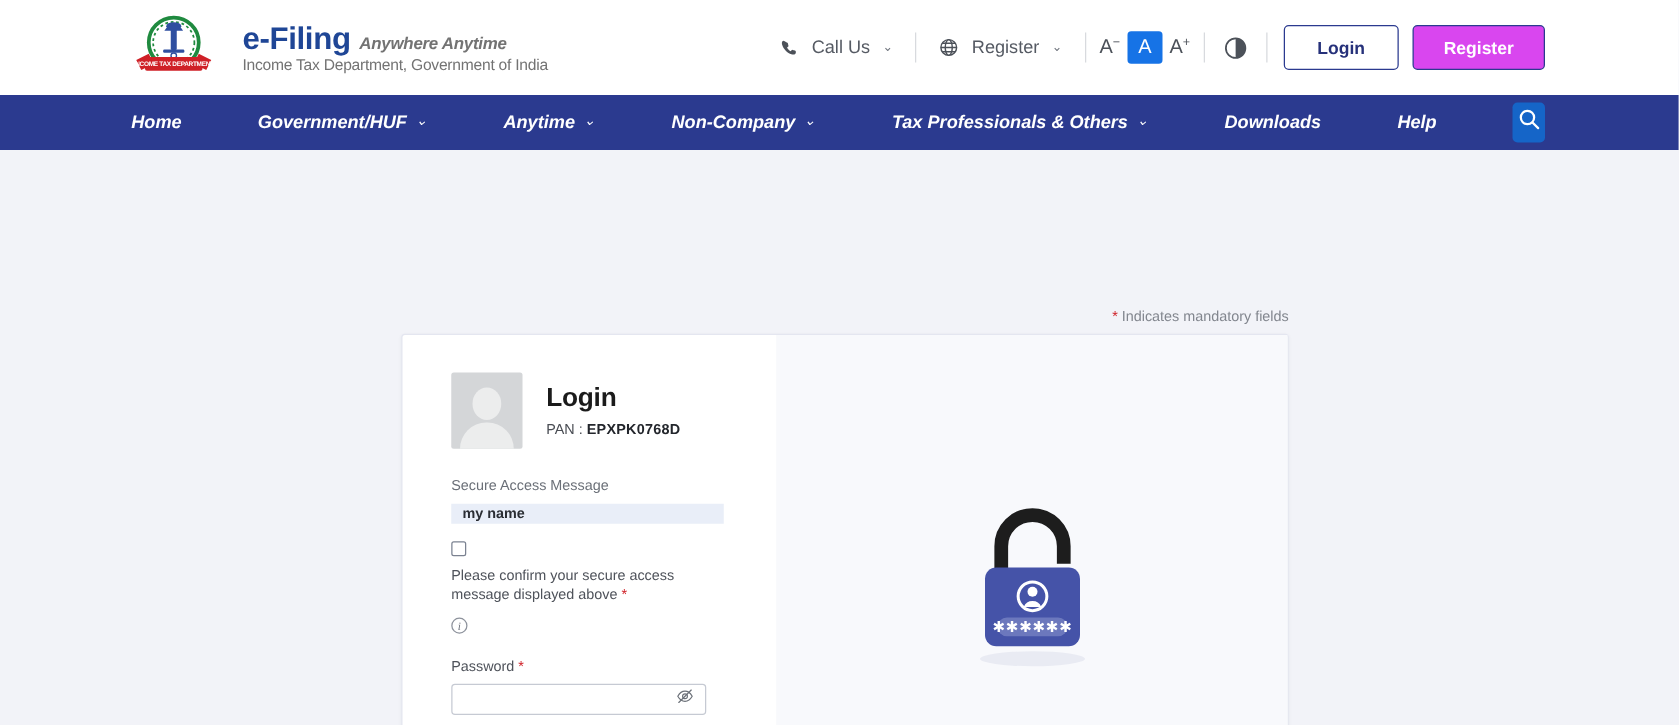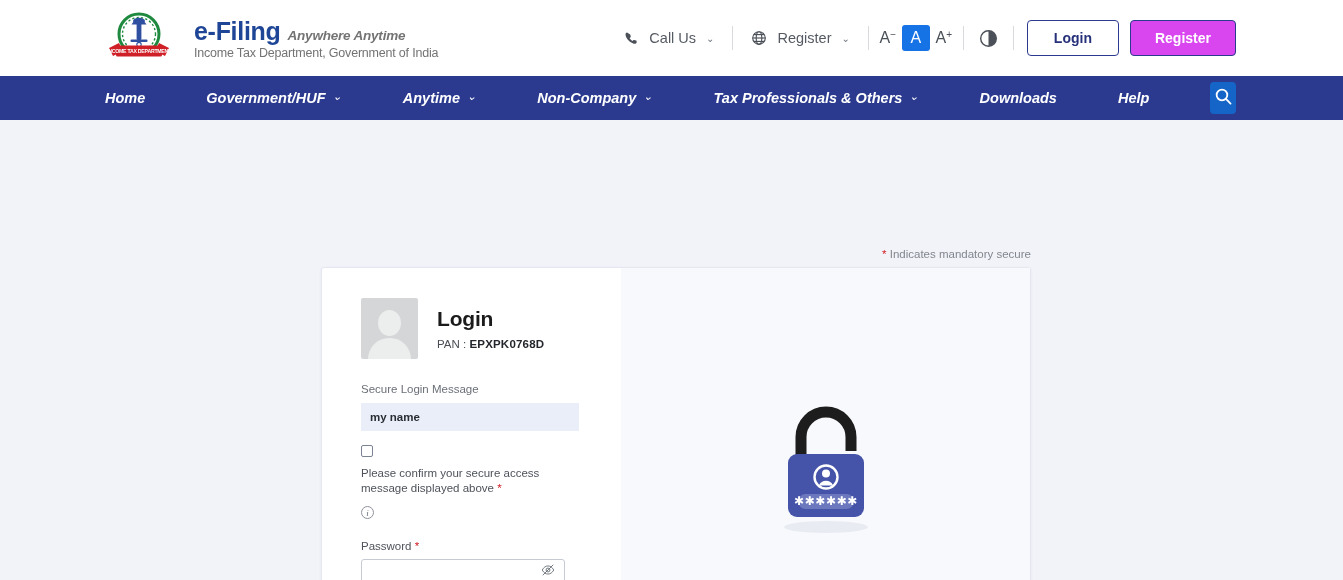--- a/index.html
+++ b/index.html
@@ -117,21 +117,21 @@
   .avatar .body {
     position: absolute; width: 43px; height: 28px; background: #eceded;
     border-radius: 21px 21px 0 0; left: 7px; top: 40px;
   }
   .login-title { font-size: 21px; font-weight: bold; color: #1b1b1b; letter-spacing: -0.2px; }
   .pan-line { font-size: 11.5px; color: #4a4d54; margin-top: 7px; }
   .pan-line b { color: #23262c; letter-spacing: 0.2px; }
 
   .field-label { font-size: 11.5px; color: #6b7078; margin-top: 24px; }
   .sam-box {
-    margin-top: 8px; width: 218px; height: 28px; background: #e9eef8;
+    margin-top: 8px; width: 218px; height: 16px; background: #e9eef8;
     display: flex; align-items: center; padding-left: 9px;
     font-size: 11.5px; font-weight: bold; color: #2a2d33;
   }
 
   .confirm-row { display: flex; margin-top: 12px; align-items: flex-start; gap: 9px; flex-direction: column; }
   .cbox {
     width: 12px; height: 12px; border: 1.3px solid #7b8291; border-radius: 2px;
     background: #fff; margin-top: 2px; flex: 0 0 12px; cursor: pointer;
   }
   .confirm-text {
@@ -284,41 +284,41 @@
         <circle cx="8.4" cy="8.4" r="5.6"></circle>
         <line x1="12.6" y1="12.6" x2="17.4" y2="17.4" stroke-linecap="round"></line>
       </svg>
     </span>
   </div>
 </div>
 
 <div class="content">
 
   <div class="mandatory">
-    <span class="star">*</span><span> Indicates mandatory secure</span>
+    <span class="star">*</span><span> Indicates mandatory fields</span>
   </div>
 
   <div class="card">
 
     <div class="card-left">
 
       <div class="login-head">
         <div class="avatar">
           <span class="head"></span>
           <span class="body"></span>
         </div>
         <div>
           <div class="login-title">Login</div>
           <div class="pan-line">
             <span>PAN : </span><b>EPXPK0768D</b>
           </div>
         </div>
       </div>
 
-      <div class="field-label">Secure Login Message</div>
+      <div class="field-label">Secure Access Message</div>
       <div class="sam-box">my name</div>
 
       <div class="confirm-row">
         <span class="cbox"></span>
         <span class="confirm-text"><span>Please confirm your secure access message displayed above </span><span class="star">*</span></span>
         <span class="info-ic">i</span>
       </div>
 
 
       <div class="pw-label"><span>Password </span><span class="star">*</span></div>

